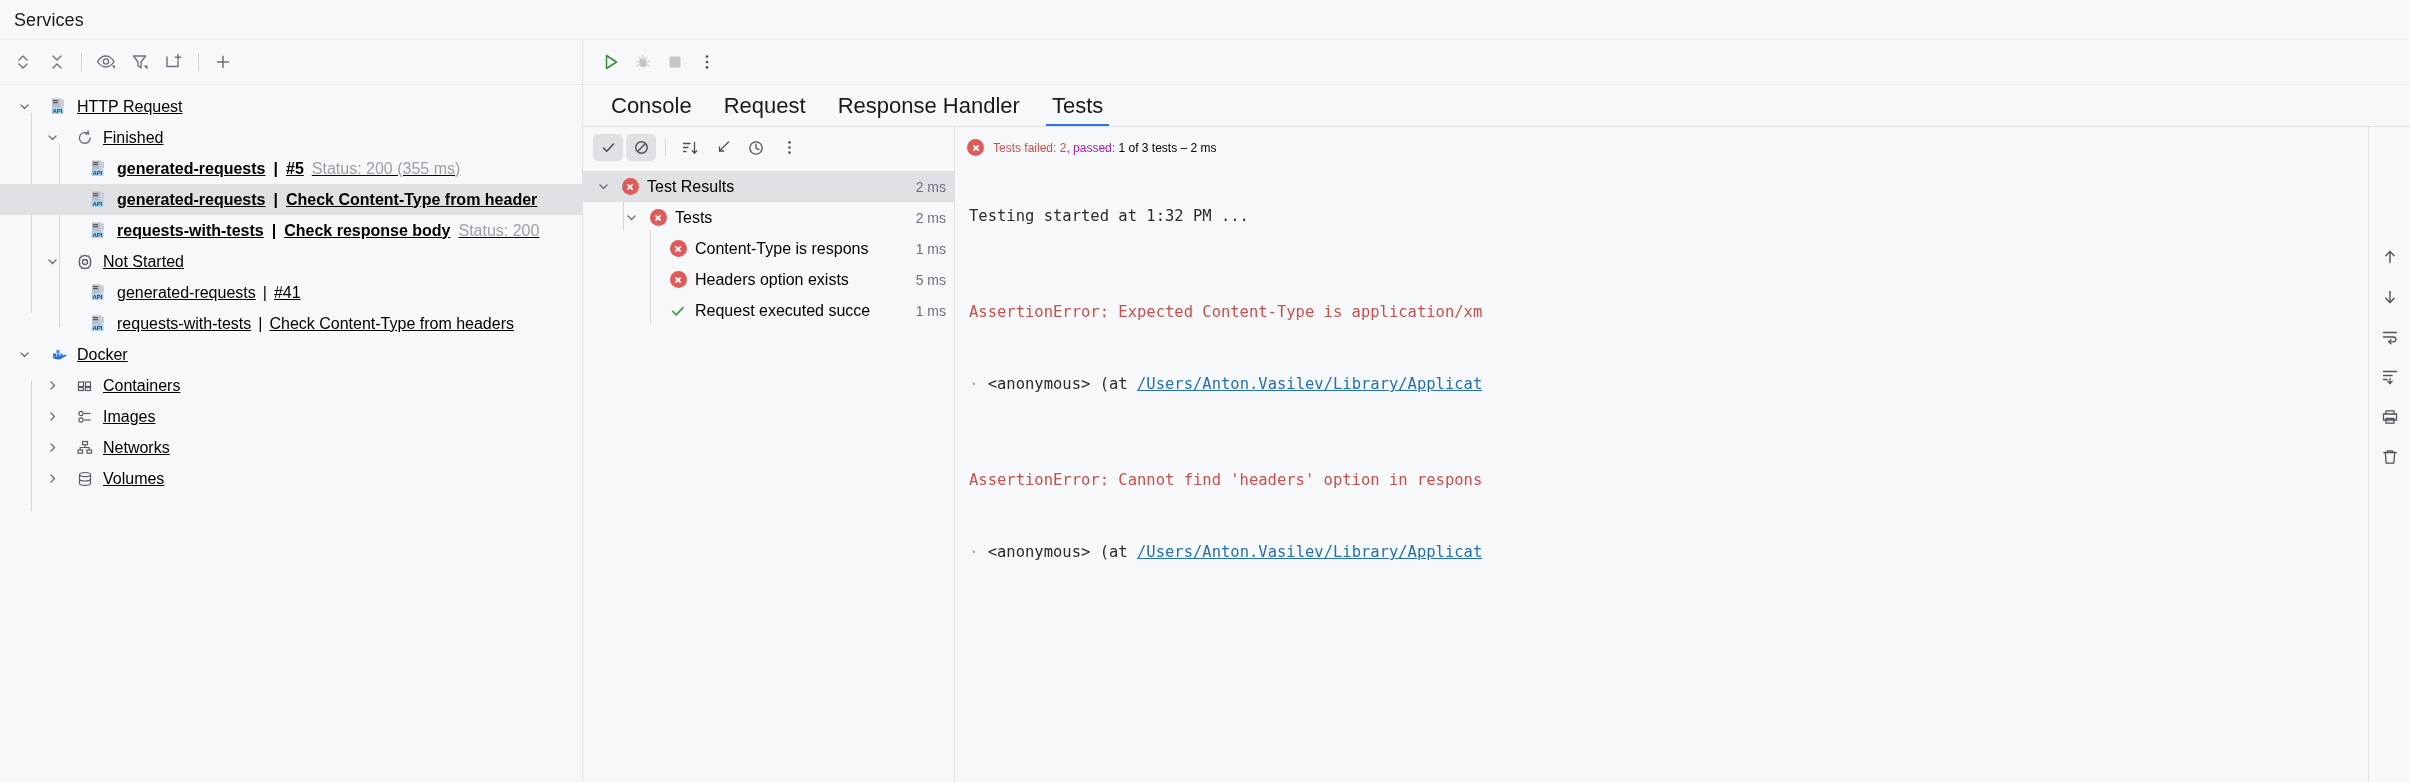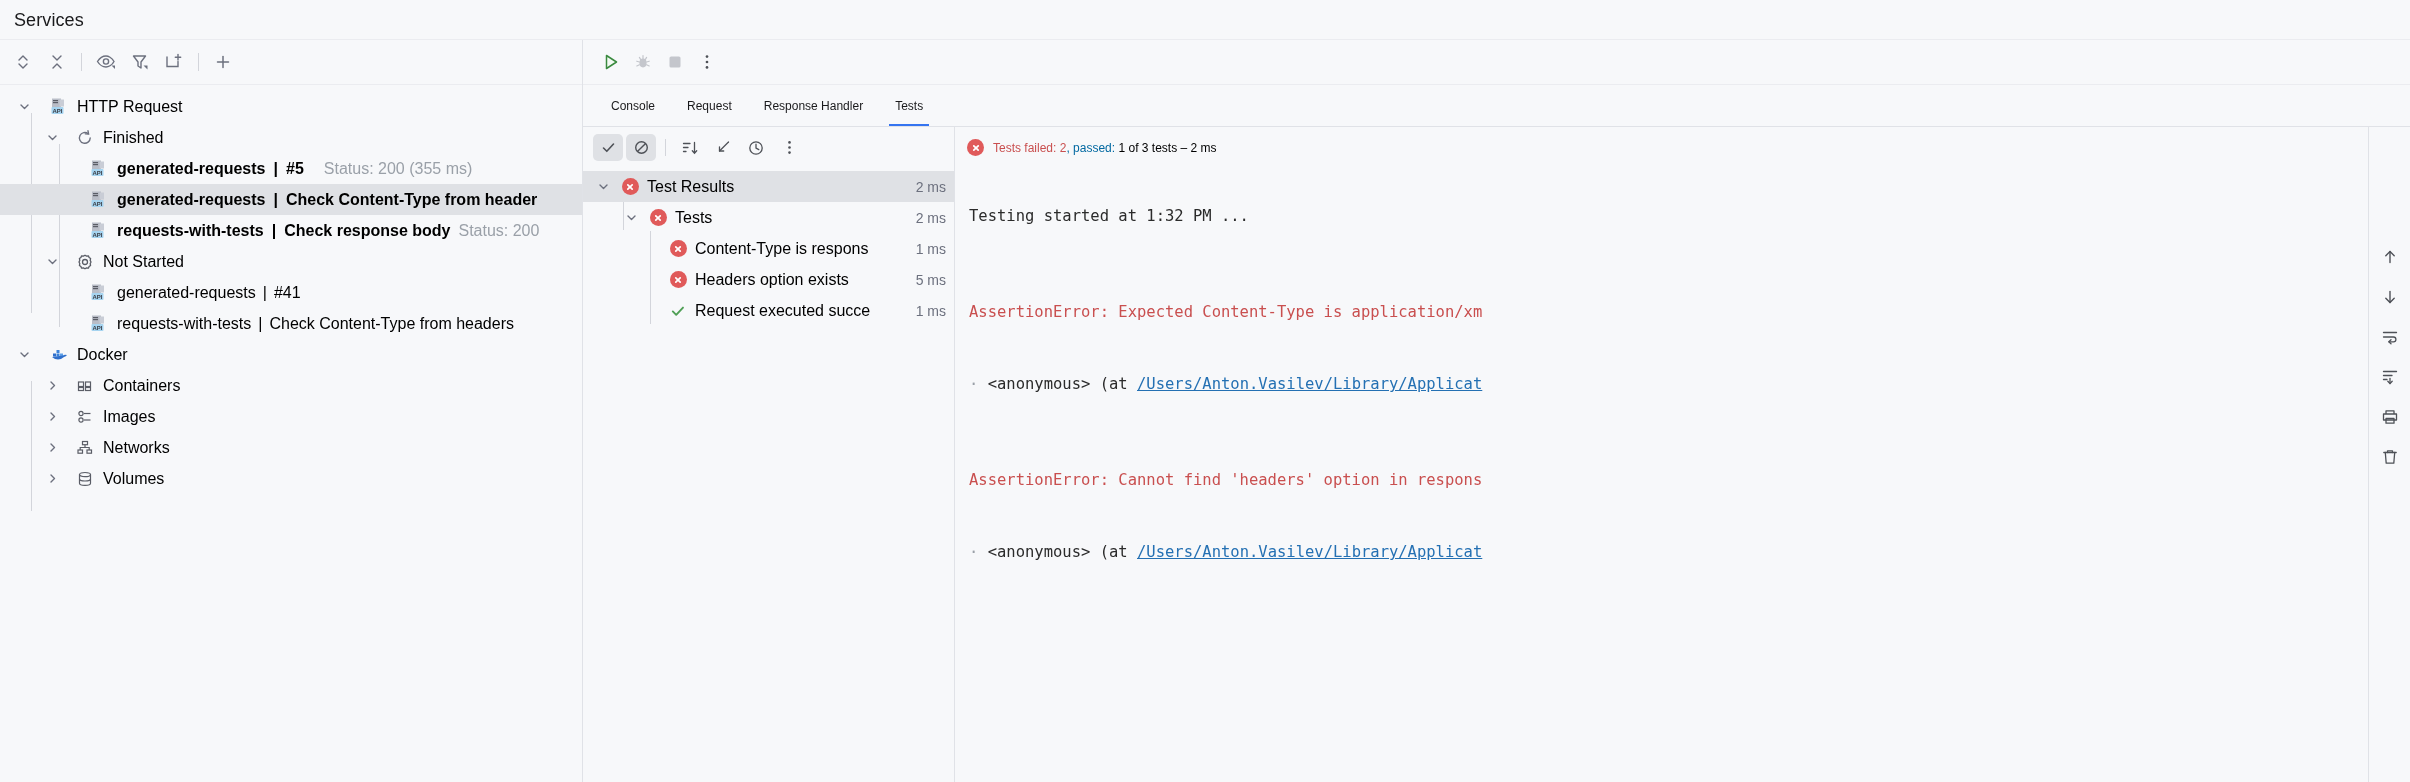--- a/index.html
+++ b/index.html
@@ -42,21 +42,21 @@
     border-bottom: 1px solid #EBECF0;
   }
   .tb-btn {
     width: 34px; height: 30px;
     display: flex; align-items: center; justify-content: center;
     border-radius: 4px; color: #6C707E;
   }
   .tb-btn svg { display:block; }
   .tb-sep { width: 1px; height: 18px; background: #D3D5DB; margin: 0 7px; }
 
-  .tree { flex: 1; overflow: hidden; padding-top: 6px; position: relative; }
+  .tree { flex: 1; overflow: hidden; padding-top: 6px; position: relative; text-decoration: underline; }
   .row {
     height: 31px; display: flex; align-items: center;
     white-space: nowrap; font-size: 16px; color: #000000;
     position: relative;
   }
   .row.selected { background: #DFE1E5; }
   .chev {
     width: 20px; min-width:20px; display: flex; align-items: center; justify-content: center;
     color: #6C707E;
   }
@@ -71,21 +71,21 @@
   .right-panel { flex: 1; display: flex; flex-direction: column; background: #F7F8FA; position: relative; min-width:0; }
   .run-toolbar {
     height: 45px; display: flex; align-items: center; padding-left: 12px;
     border-bottom: 1px solid #EBECF0;
   }
   .rt-btn { width: 32px; height: 30px; display:flex; align-items:center; justify-content:center; border-radius:4px; }
 
   .tabs { height: 42px; display: flex; align-items: stretch; border-bottom: 1px solid #E0E2E7; padding-left: 12px; }
   .tab {
     display:flex; align-items:center; padding: 0 16px;
-    font-size: 12px; color: #1A1A1C; position: relative;
+    font-size: 22px; color: #1A1A1C; position: relative;
   }
   .tab.active::after {
     content:""; position:absolute; left:10px; right:10px; bottom:0; height:2px; background:#3574F0;
   }
 
   .content-split { flex: 1; display: flex; min-height:0; }
 
   
   .test-col {
     width: 372px; min-width: 372px;
@@ -108,21 +108,21 @@
   .trow .tlabel { flex:1; overflow:hidden; text-overflow: clip; }
   .trow .ttime { color:#6C707E; font-size:14px; margin-left:6px; }
   .t-ico { width:22px; min-width:22px; display:flex; align-items:center; justify-content:center; margin-right:6px; }
 
   
   .console-col { flex:1; min-width:0; position:relative; overflow:hidden; display:flex; flex-direction:column; }
   .console-head {
     height: 41px; display:flex; align-items:center; padding-left: 12px;
     font-size: 12px; color:#000;
   }
-  .console-head .fail-count { color:#0369a1; }
+  .console-head .fail-count { color:#a21caf; }
   .console-body {
     flex:1; padding: 12px 14px 0 14px;
     font-family: "DejaVu Sans Mono", monospace;
     font-size: 15.5px; line-height: 1.55;
     white-space: pre; overflow: hidden;
   }
   .c-gray { color: #2B2B2B; }
   .c-red { color: #C94F4F; }
   .c-link { color: #2470B3; text-decoration: underline; }
   .c-dot { color: #9AA0A8; }
@@ -252,21 +252,21 @@
             <rect x="3" y="3" width="5" height="1.2" fill="#5A5D66"></rect>
               <rect x="3" y="5" width="5" height="1.2" fill="#5A5D66"></rect>
             <rect x="9.5" y="2.5" width="4.5" height="7" fill="#C9CDD6"></rect>
             <rect x="1.5" y="10" width="12" height="7" rx="1" fill="#A6D4F0"></rect>
             <text x="7.5" y="15.8" font-size="6" font-family="'Liberation Sans',sans-serif" font-weight="bold" fill="#3A3D45" text-anchor="middle">API</text>
           </svg>
         </div>
         <span class="lbl-bold">generated-requests</span>
         <span class="sep-bar">|</span>
         <span class="lbl-bold">#5</span>
-        <span class="lbl-dim" style="margin-left:20px">Status: 200 (355 ms)</span>
+        <span class="lbl-dim" style="margin-left:8px">Status: 200 (355 ms)</span>
       </div>
 
       <div class="row selected">
         <div style="width:88px"></div>
         <div class="ico">
           <svg width="19" height="19" viewBox="0 0 19 19">
             <rect x="2" y="1.5" width="9" height="9" fill="#B9BDC7"></rect>
             <rect x="3" y="3" width="5" height="1.2" fill="#5A5D66"></rect>
               <rect x="3" y="5" width="5" height="1.2" fill="#5A5D66"></rect>
             <rect x="9.5" y="2.5" width="4.5" height="7" fill="#C9CDD6"></rect>

